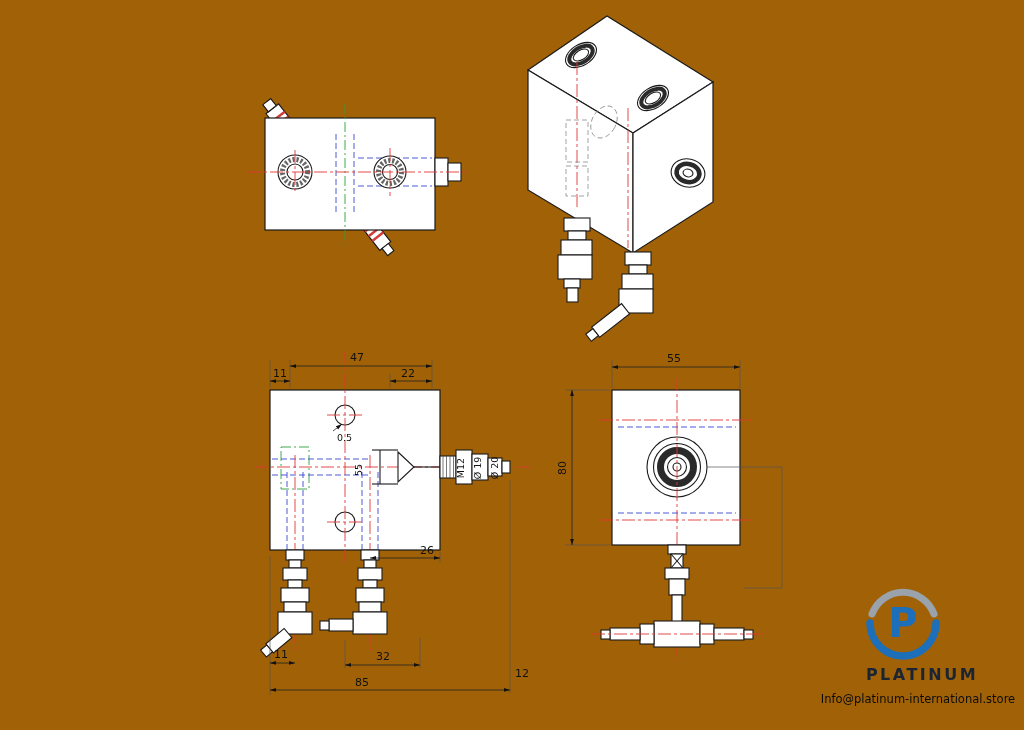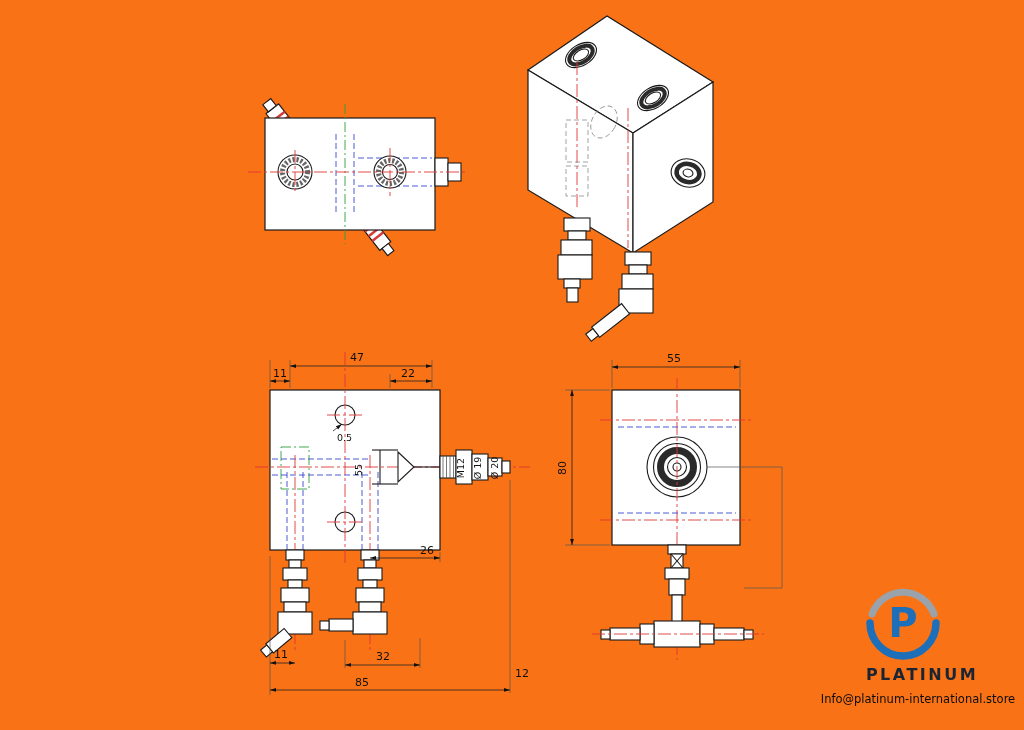--- a/index.html
+++ b/index.html
@@ -1,17 +1,17 @@
 <!DOCTYPE html>
 <html><head>
 <meta charset="utf-8">
 <title>Hydraulic Manifold Technical Drawing</title>
 <style>
   html,body{margin:0;padding:0;background:#ffffff;overflow:hidden;}
-  .canvas{position:relative;width:1024px;height:730px;background:#f97316;font-family:"DejaVu Sans",sans-serif;}
+  .canvas{position:relative;width:1024px;height:730px;background:#a16207;font-family:"DejaVu Sans",sans-serif;}
   svg{display:block;}
   .blk{fill:#ffffff;stroke:#1a1a1a;stroke-width:1.2;}
   .ln{fill:none;stroke:#1a1a1a;stroke-width:1.1;}
   .thin{fill:none;stroke:#555555;stroke-width:0.7;}
   .cl{fill:none;stroke:#e03535;stroke-width:0.9;stroke-dasharray:13 3 3 3;}
   .clg{fill:none;stroke:#2d9e3a;stroke-width:0.9;stroke-dasharray:10 3 2 3;}
   .hid{fill:none;stroke:#3a47cf;stroke-width:0.9;stroke-dasharray:6 3;}
   .hidgray{fill:none;stroke:#8a8a8a;stroke-width:0.8;stroke-dasharray:5 3;}
   .dim{fill:none;stroke:#222222;stroke-width:0.8;}
   .dimtxt{font-family:"DejaVu Sans",sans-serif;font-size:11px;fill:#111111;}

